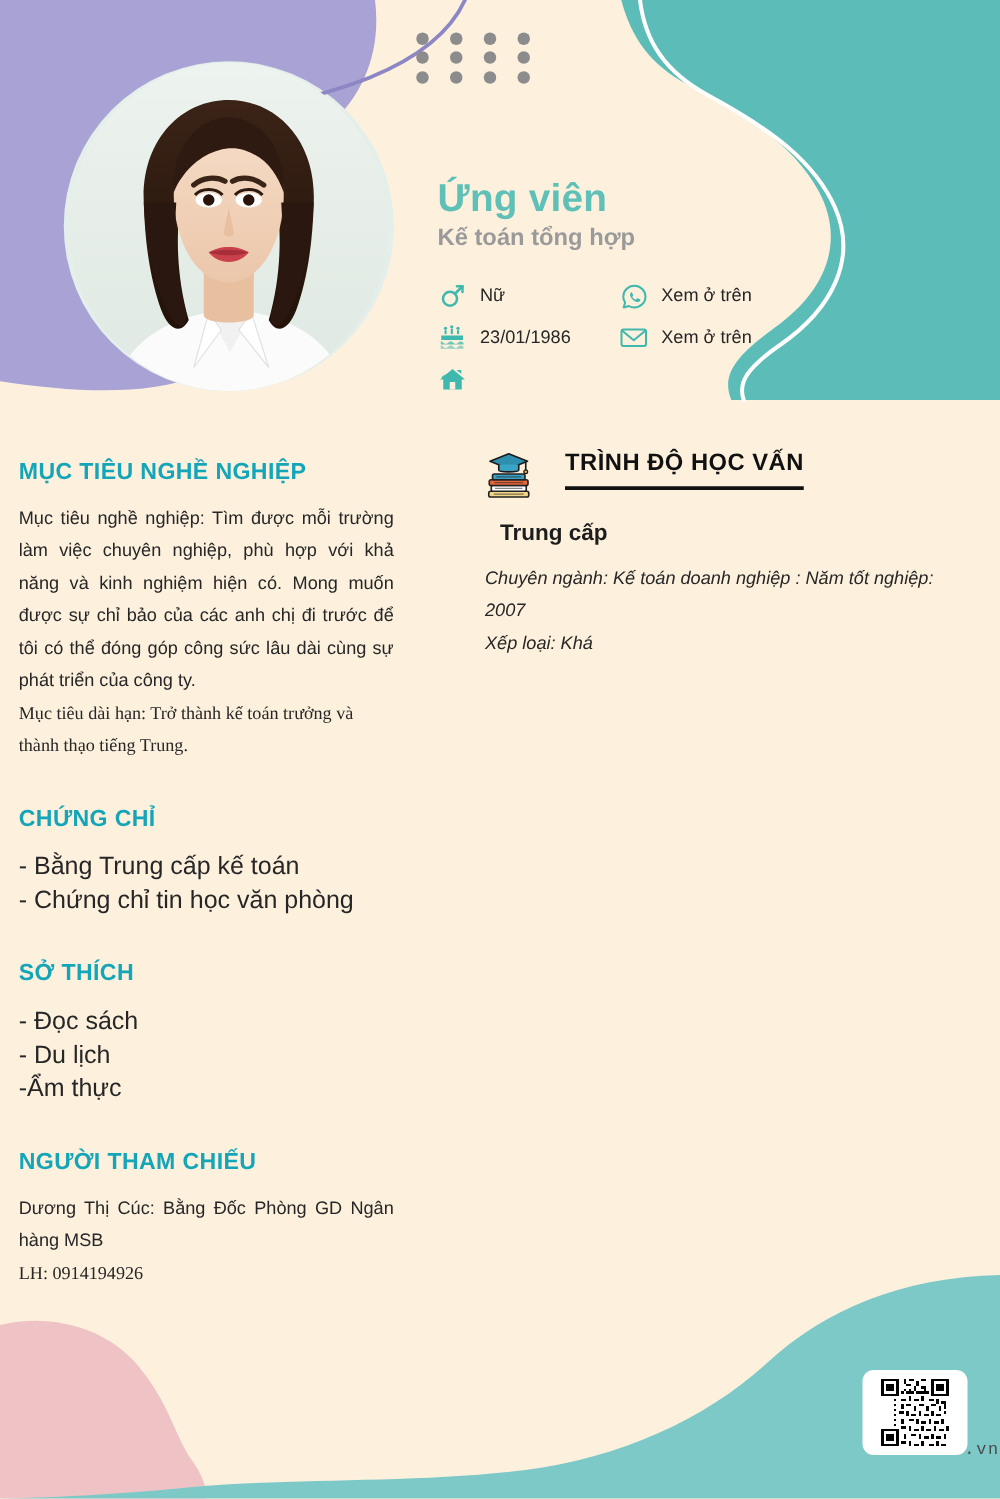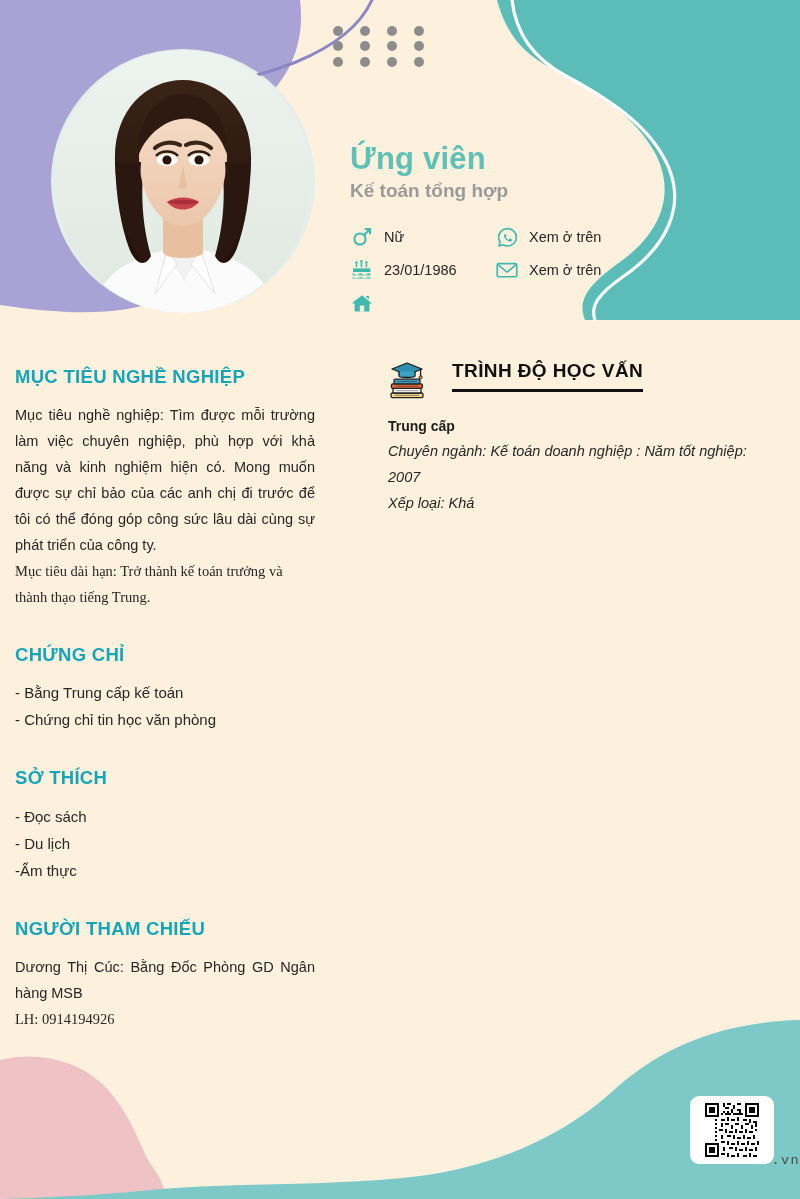--- a/index.html
+++ b/index.html
@@ -49,32 +49,32 @@
   .col-right{position:absolute;left:388px;top:360px;width:392px;z-index:6;}
   .sec-title{
     font-size:18.5px;font-weight:bold;color:#14A6B8;letter-spacing:.3px;
     margin:0 0 14px 0;line-height:1.2;
   }
   .sec{margin-bottom:34px;}
   .body-text{
     font-size:14.5px;line-height:26px;color:#262626;text-align:justify;margin:0;
   }
   .body-text.nj{text-align:left;font-family:Liberation Serif, serif;}
-  .li{font-size:15px;line-height:26px;color:#262626;margin:0 0 1px 0;}
+  .li{font-size:20px;line-height:26px;color:#262626;margin:0 0 1px 0;}
   
   .edu-head{display:flex;align-items:flex-start;margin-bottom:4px;gap:12px;}
   .edu-icon{width:38px;height:40px;flex:none;margin-right:14px;}
   .edu-title-wrap{padding-bottom:6px;}
   .edu-title{
     font-size:19px;font-weight:bold;color:#111;letter-spacing:.4px;line-height:1.15;
     margin:0 0 7px 0;
   }
   .edu-rule{height:3px;background:#111;width:100%;}
   .edu-body{margin-top:14px;}
-  .edu-degree{font-size:14px;font-weight:bold;color:#1d1d1d;line-height:24px;margin:0;}
+  .edu-degree{font-size:18px;font-weight:bold;color:#1d1d1d;line-height:24px;margin:12px;}
   .edu-line{font-size:14.5px;color:#262626;line-height:26px;margin:0;font-style:italic;}
   
   .qr{
     position:absolute;left:690px;top:1096px;width:84px;height:68px;
     background:#fff;border-radius:9px;z-index:9;overflow:hidden;
     display:flex;align-items:center;justify-content:center;
   }
   .qr svg{display:block;}
   .wm{
     position:absolute;left:600px;top:1151px;width:200px;z-index:8;

